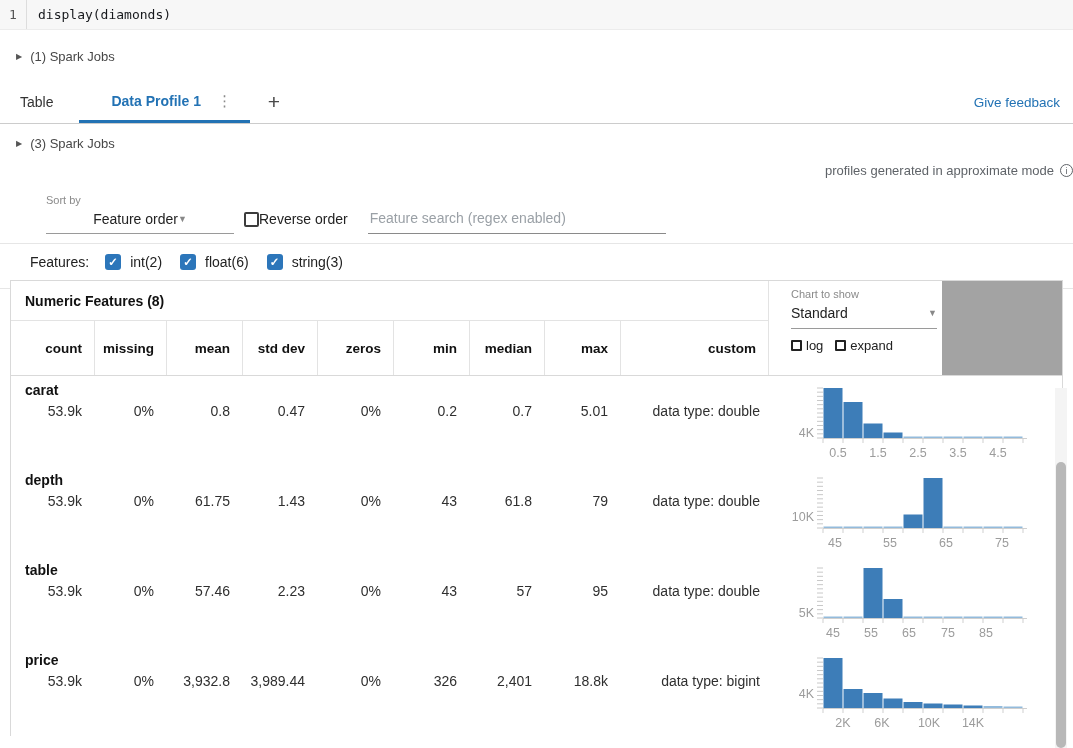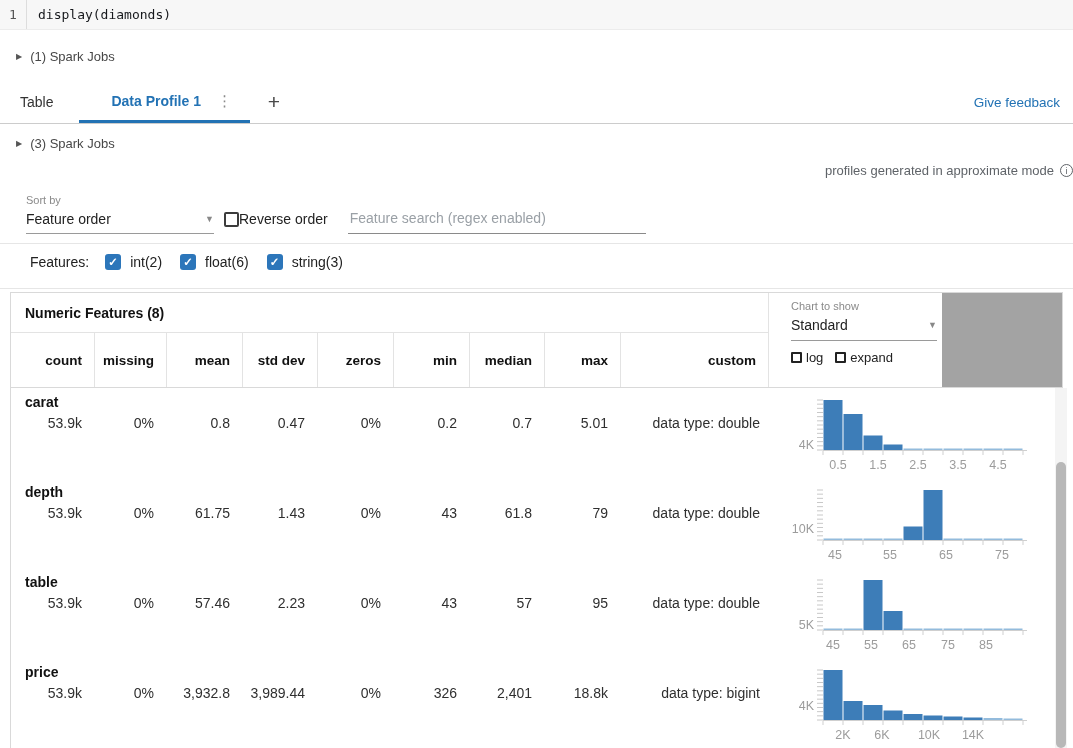--- a/index.html
+++ b/index.html
@@ -30,41 +30,41 @@
   .add-tab { width:48px; display:flex; align-items:center; justify-content:center;
     font-size:21px; font-weight:300; color:#4a4a4a; }
   .feedback { margin-left:auto; margin-right:13px; display:flex; align-items:center;
     color:#2272b4; font-size:13.5px; }
   
   .approx-row { display:flex; justify-content:flex-end; align-items:center; gap:6px;
     color:#5f6368; font-size:13px; margin-top:7px; height:20px; }
   .info-circle { width:13px; height:13px; border:1px solid #5f6368; border-radius:50%;
     font-size:9px; line-height:12px; text-align:center; color:#5f6368; flex:0 0 13px; }
   
-  .controls-row { display:flex; align-items:flex-end; padding-left:26px; margin-top:8px; height:46px; }
+  .controls-row { display:flex; align-items:flex-end; padding-left:46px; margin-top:8px; height:46px; }
   .small-label { display:block; font-size:11px; color:#8a8a8a; margin-bottom:5px; }
   .sort-block { width:188px; }
-  .select-line { display:flex; justify-content:space-between; align-items:center;
+  .select-line { display:flex; justify-content:center; align-items:center;
     border-bottom:1px solid #9a9a9a; padding-bottom:6px; font-size:14px; color:#222; cursor:pointer; }
   .caret { font-size:9px; color:#888; }
   .reverse-block { display:flex; align-items:center; margin:0 20px 7px 10px;
     font-size:14px; color:#222; }
   .box-unchecked { width:15px; height:15px; border:2px solid #3c3c3c; border-radius:2px; background:#fff; cursor:pointer; }
   .search-block input { width:298px; border:none; border-bottom:1px solid #8a8a8a; background:transparent;
     font-size:14px; padding:0 2px 7px; outline:none; font-family:"Liberation Sans", sans-serif; color:#222; }
   .search-block input::placeholder { color:#9aa0a6; }
   .divider { border:none; border-top:1px solid #e6e6e6; margin:9px 0 0; }
   
   .features-row { display:flex; align-items:center; padding-left:30px; height:35px; font-size:14px; color:#222; }
   .features-row .flabel { margin-right:16px; }
   .filter-item { display:flex; align-items:center; gap:9px; margin-right:18px; }
   .checkbox-checked { width:16px; height:16px; background:#2c76ba; border-radius:3px; color:#fff;
     font-size:11.5px; line-height:16px; text-align:center; font-weight:700; cursor:pointer; }
   
-  .profile-table { position:absolute; left:10px; top:292px; width:1053px;
+  .profile-table { position:absolute; left:10px; top:280px; width:1053px;
     border:1px solid #d9d9d9; border-bottom:none; background:#fff; }
   .pt-header { display:flex; border-bottom:1px solid #d9d9d9; }
   .pt-header-left { width:757px; }
   .pt-title { height:40px; line-height:40px; padding-left:14px; font-weight:700; font-size:14px;
     color:#111; border-bottom:1px solid #e3e3e3; }
   .grid9 { display:grid; grid-template-columns:83px 72px 76px 75px 76px 76px 75px 76px 1fr; }
   .pt-cols { height:54px; }
   .pt-col { display:flex; align-items:center; justify-content:flex-end; padding-right:12px;
     font-weight:700; font-size:13.5px; color:#111; border-left:1px solid #e3e3e3; }
   .pt-col:first-child { border-left:none; }

